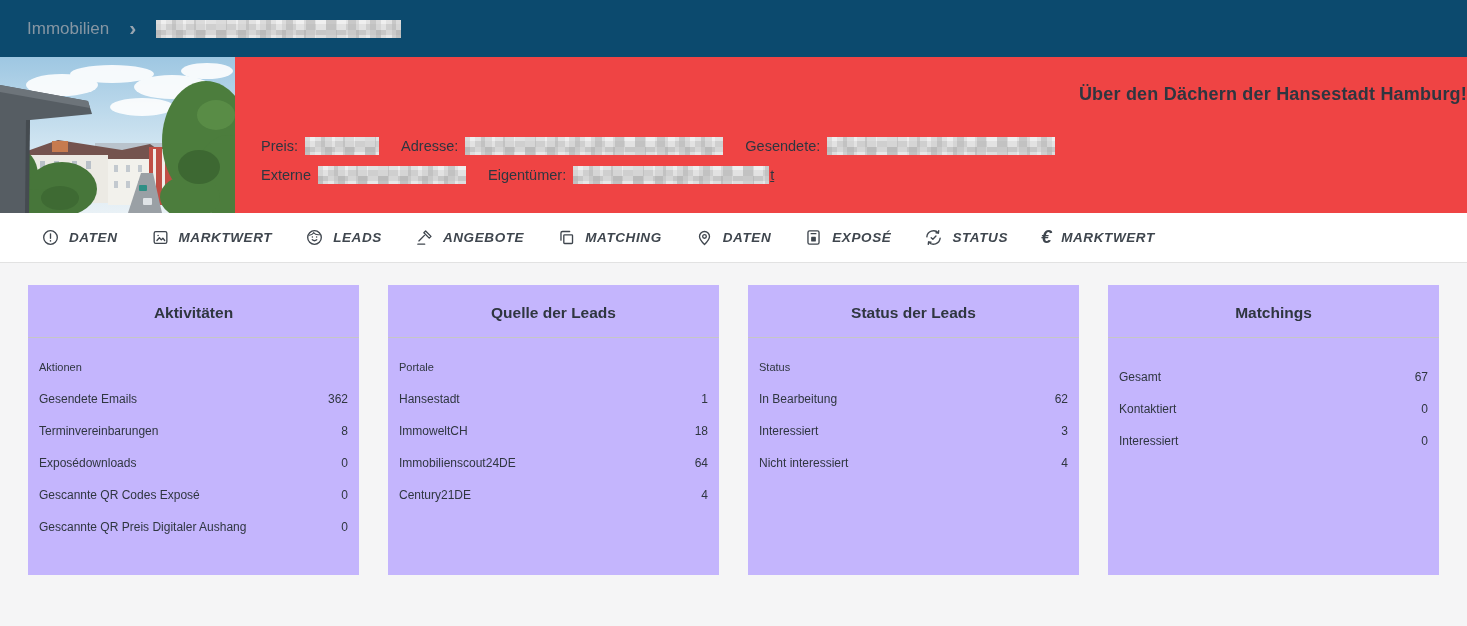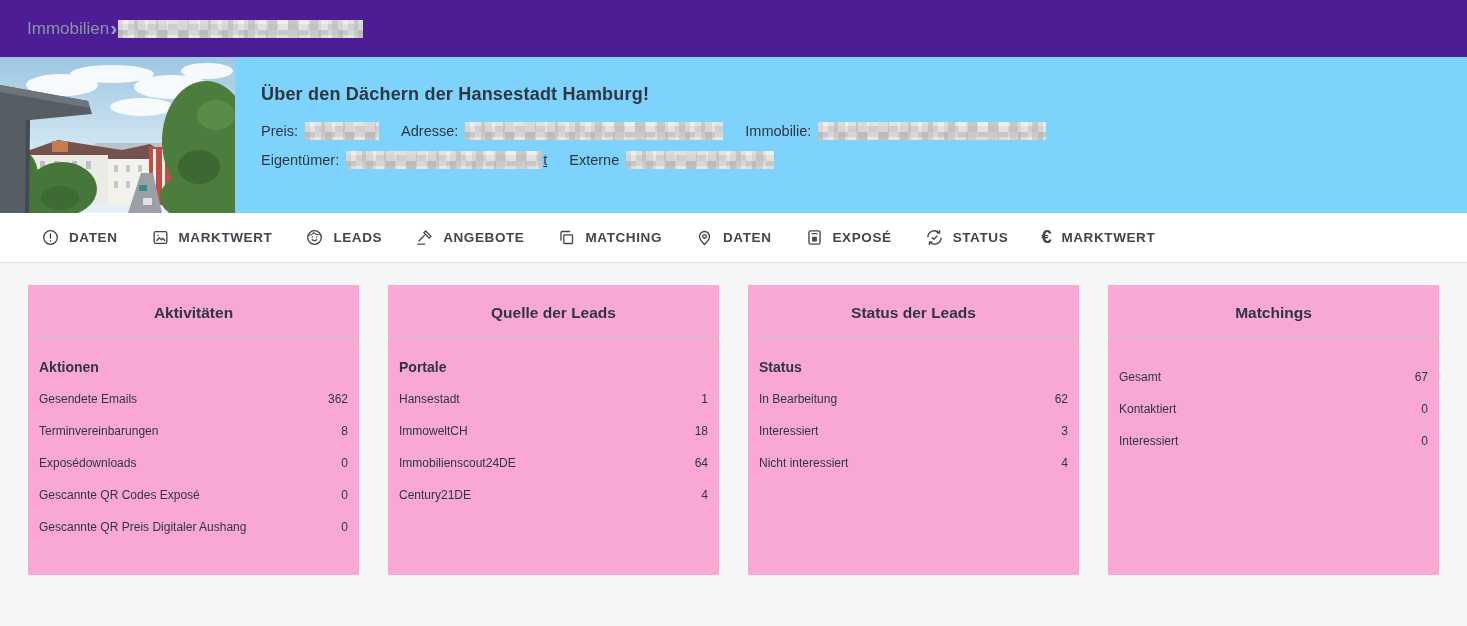--- a/index.html
+++ b/index.html
@@ -5,76 +5,76 @@
   * { box-sizing: border-box; margin: 0; padding: 0; }
   html, body { width: 1467px; height: 626px; overflow: hidden; }
   body {
     font-family: "Liberation Sans", sans-serif;
     background: #f5f5f6;
     color: #2f3640;
   }
 
   
   .topbar {
-    height: 57px; background: #4c1d95;
+    height: 57px; background: #0c4a6e;
     display: flex; align-items: center;
-    padding-left: 27px; gap: 1px;
+    padding-left: 27px; gap: 20px;
   }
   .crumb-root { color: #8696a3; font-size: 17px; cursor: pointer; }
   .crumb-sep { color: #98a5b0; font-size: 21px; font-weight: 600; line-height: 1; transform: translateY(-1px); }
 
   
   .px {
     display: inline-block; height: 18px; vertical-align: middle;
     background:
       conic-gradient(from 90deg, rgba(0,0,0,0.05) 25%, rgba(255,255,255,0.35) 0 50%, rgba(0,0,0,0.02) 0 75%, rgba(0,0,0,0.08) 0) 5px 4px/22px 22px,
       conic-gradient(from 90deg, #dadada 25%, #cbcbcb 0 50%, #e7e7e7 0 75%, #d3d3d3 0) 0 0/20px 20px;
   }
 
   
-  .prop-band { height: 156px; background: #7dd3fc; display: flex; }
+  .prop-band { height: 156px; background: #ef4444; display: flex; text-align: right; }
   .thumb { width: 235px; height: 156px; flex: none; }
   .prop-info { flex: 1; padding: 27px 0 0 26px; }
   .prop-title { font-size: 18px; font-weight: 700; color: #2f3640; letter-spacing: 0.2px; }
-  .meta-row { display: flex; align-items: center; font-size: 14.5px; margin-top: 17px; }
+  .meta-row { display: flex; align-items: center; font-size: 14.5px; margin-top: 32px; }
   .meta-row.second { margin-top: 11px; }
   .meta-label { margin-right: 7px; white-space: nowrap; }
   .meta-group { display: flex; align-items: center; margin-right: 22px; }
   .link-suffix { text-decoration: underline; margin-left: 1px; }
 
   
   .tabbar {
     height: 50px; background: #fff;
     border-bottom: 1px solid #e2e2e2;
     display: flex; align-items: stretch;
     padding-left: 38px; gap: 27px;
   }
   .tab {
     display: flex; align-items: center; gap: 9px;
     color: #3f464e; font-size: 13.5px; font-weight: 700; letter-spacing: 0.6px;
-    position: relative; cursor: pointer; padding: 1px 3px; white-space: nowrap;
+    position: relative; cursor: pointer; padding: 1px 3px; white-space: nowrap; font-style: italic;
   }
   .tab svg { flex: none; }
   .tab.active { color: #b3a269; }
   .tab.active::after {
     content: ""; position: absolute; left: -4px; right: -4px; bottom: -1px;
     height: 3px; background: #b3a269;
   }
   .euro-glyph { font-size: 19px; font-weight: 600; line-height: 1; transform: translateY(-1px); }
 
   
   .cards { display: flex; gap: 29px; padding: 22px 28px 0 28px; }
-  .card { flex: 1 1 0; background: #f9a8d4; min-height: 290px; }
+  .card { flex: 1 1 0; background: #c4b5fd; min-height: 290px; }
   .card-title {
     text-align: center; font-size: 15.5px; font-weight: 700;
     padding: 19px 8px 15px 8px; border-bottom: 1px solid #c6c6c6;
   }
   .card-body { padding: 13px 11px 10px 11px; }
   .card-body.no-section { padding-top: 23px; }
-  .section-title { font-size: 14px; font-weight: 700; padding: 6px 0; line-height: 20px; }
+  .section-title { font-size: 11px; font-weight: 400; padding: 6px 0; line-height: 20px; }
   .stat-row {
     display: flex; justify-content: space-between; align-items: flex-start;
     font-size: 12px; line-height: 20px; padding: 6px 0;
   }
   .stat-label { max-width: 252px; }
   .stat-value { text-align: right; }
 </style>
 </head>
 <body>
 
@@ -157,33 +157,33 @@
     <div class="meta-row">
       <span class="meta-group">
         <span class="meta-label">Preis:</span>
         <span class="px" style="width:74px;"></span>
       </span>
       <span class="meta-group">
         <span class="meta-label">Adresse:</span>
         <span class="px" style="width:258px;"></span>
       </span>
       <span class="meta-group">
-        <span class="meta-label">Immobilie:</span>
+        <span class="meta-label">Gesendete:</span>
         <span class="px" style="width:228px;"></span>
       </span>
     </div>
     <div class="meta-row second">
+      <span class="meta-group">
+        <span class="meta-label">Externe</span>
+        <span class="px" style="width:148px;"></span>
+      </span>
       <span class="meta-group">
         <span class="meta-label">Eigentümer:</span>
         <span class="px" style="width:196px;"></span>
         <span class="link-suffix">t</span>
-      </span>
-      <span class="meta-group">
-        <span class="meta-label">Externe</span>
-        <span class="px" style="width:148px;"></span>
       </span>
     </div>
   </div>
 </section>
 
 <nav class="tabbar">
 
   <div class="tab">
     <svg width="19" height="19" viewBox="0 0 24 24" fill="none" stroke="currentColor" stroke-width="1.7" stroke-linecap="round">
       <circle cx="12" cy="12" r="8.6"></circle>

